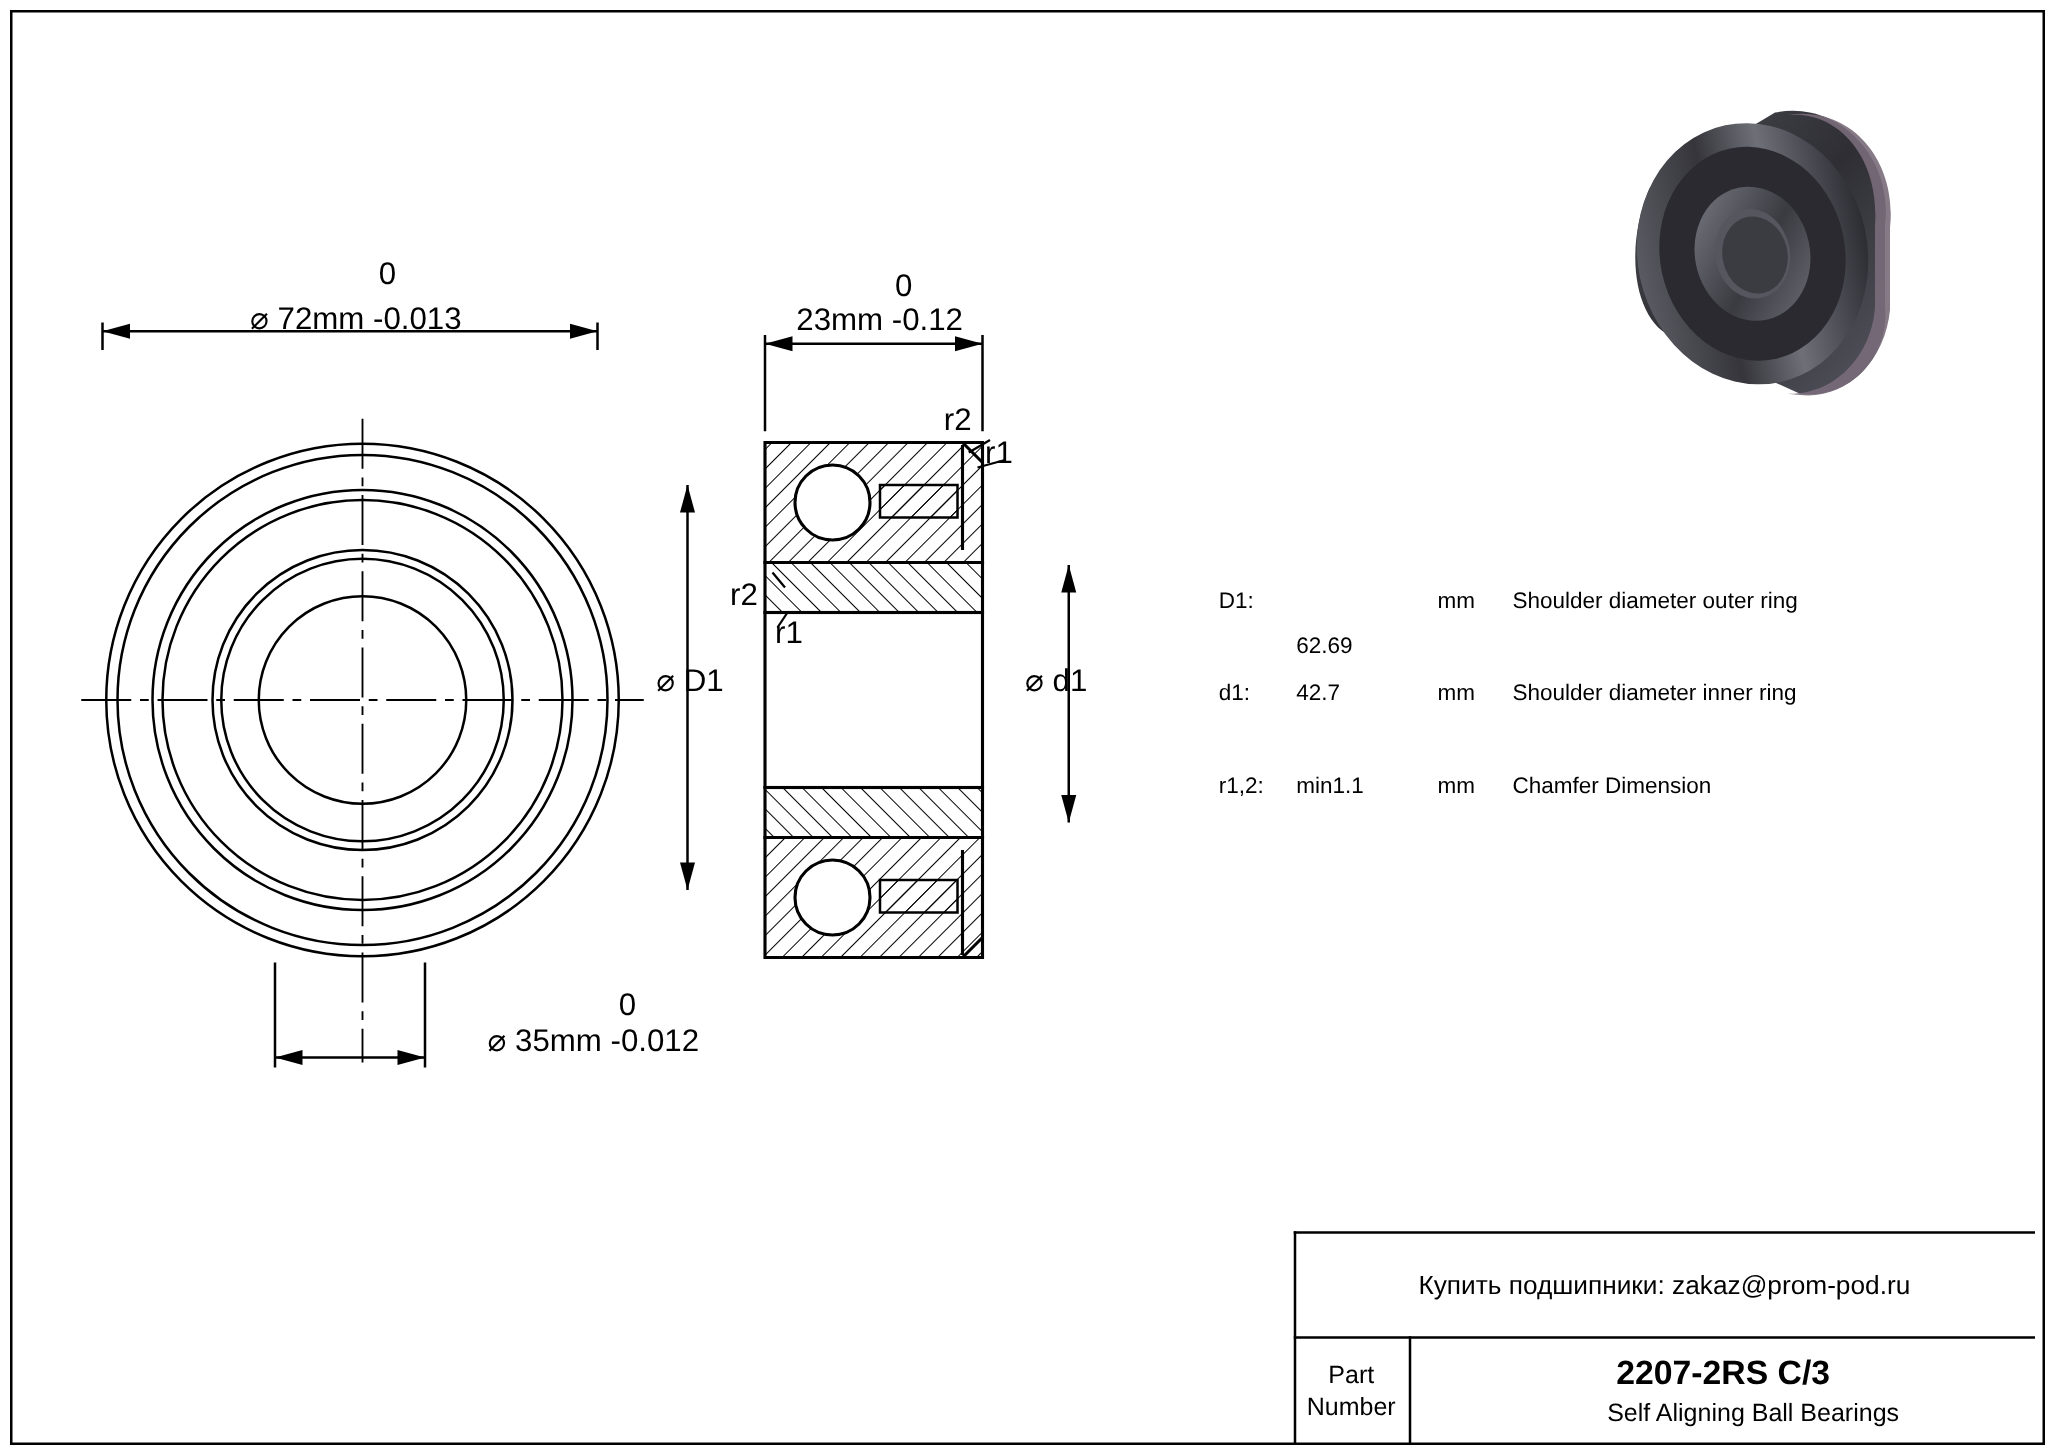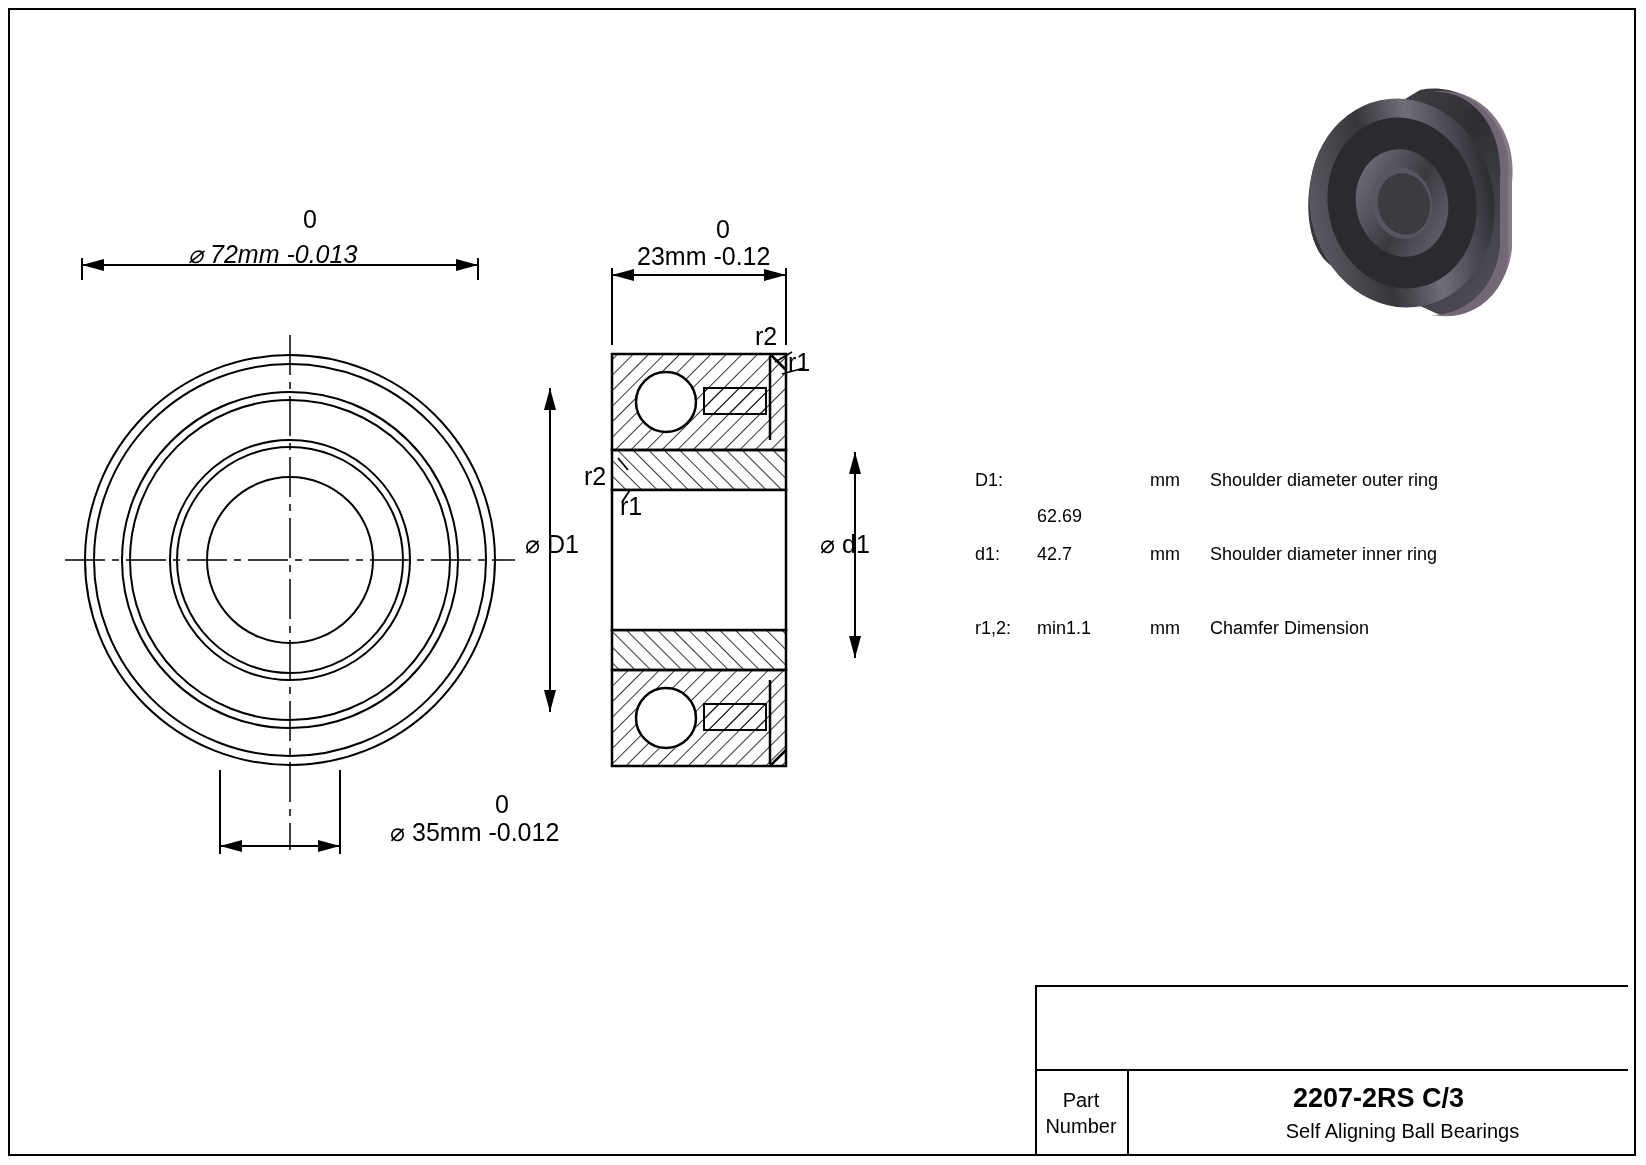--- a/index.html
+++ b/index.html
@@ -51,21 +51,21 @@
   <g stroke="#000" stroke-width="2" fill="none">
     <line x1="22" y1="25" x2="418" y2="25"></line>
     <line x1="22" y1="18" x2="22" y2="120"></line>
     <line x1="418" y1="18" x2="418" y2="120"></line>
   </g>
   <polygon points="22,25 44,19 44,31" fill="#000"></polygon>
   <polygon points="418,25 396,19 396,31" fill="#000"></polygon>
 </svg>
 </div>
 <div class="txt" style="left:303px;top:205px;">0</div>
-<div class="txt" style="left:188px;top:240px;font-style:italic;">⌀ 72mm  -0.013</div>
+<div class="txt" style="left:200px;top:240px;">⌀ 72mm  -0.013</div>
 
 <div class="abs" style="left:205px;top:760px;">
 <svg width="220" height="110" viewBox="0 0 220 110">
   <g stroke="#000" stroke-width="2" fill="none">
     <line x1="15" y1="86" x2="135" y2="86"></line>
     <line x1="15" y1="10" x2="15" y2="94"></line>
     <line x1="135" y1="10" x2="135" y2="94"></line>
   </g>
   <polygon points="15,86 37,80 37,92" fill="#000"></polygon>
   <polygon points="135,86 113,80 113,92" fill="#000"></polygon>
@@ -215,19 +215,20 @@
     <span class="spec" style="left:235px;top:0px;">Chamfer Dimension</span>
   </div>
 </div>
 
 <div class="titleblock">
   <div class="tb-line" style="left:0;top:0;width:593px;height:2px;"></div>
   <div class="tb-line" style="left:0;top:0;width:2px;height:171px;"></div>
   <div class="tb-line" style="left:0;top:84px;width:593px;height:2px;"></div>
   <div class="tb-line" style="left:92px;top:84px;width:2px;height:87px;"></div>
 
+  <div class="tb-txt email" style="left:0px;top:32px;width:593px;">Купить подшипники: zakaz@prom-pod.ru</div>
 
   <div class="tb-txt partlbl" style="left:0px;top:104px;width:92px;">Part</div>
   <div class="tb-txt partlbl" style="left:0px;top:130px;width:92px;">Number</div>
 
   <div class="tb-txt partno" style="left:94px;top:98px;width:499px;">2207-2RS C/3</div>
   <div class="tb-txt partdesc" style="left:94px;top:135px;width:499px;">Self Aligning Ball Bearings</div>
 </div>
 
 </body></html>

